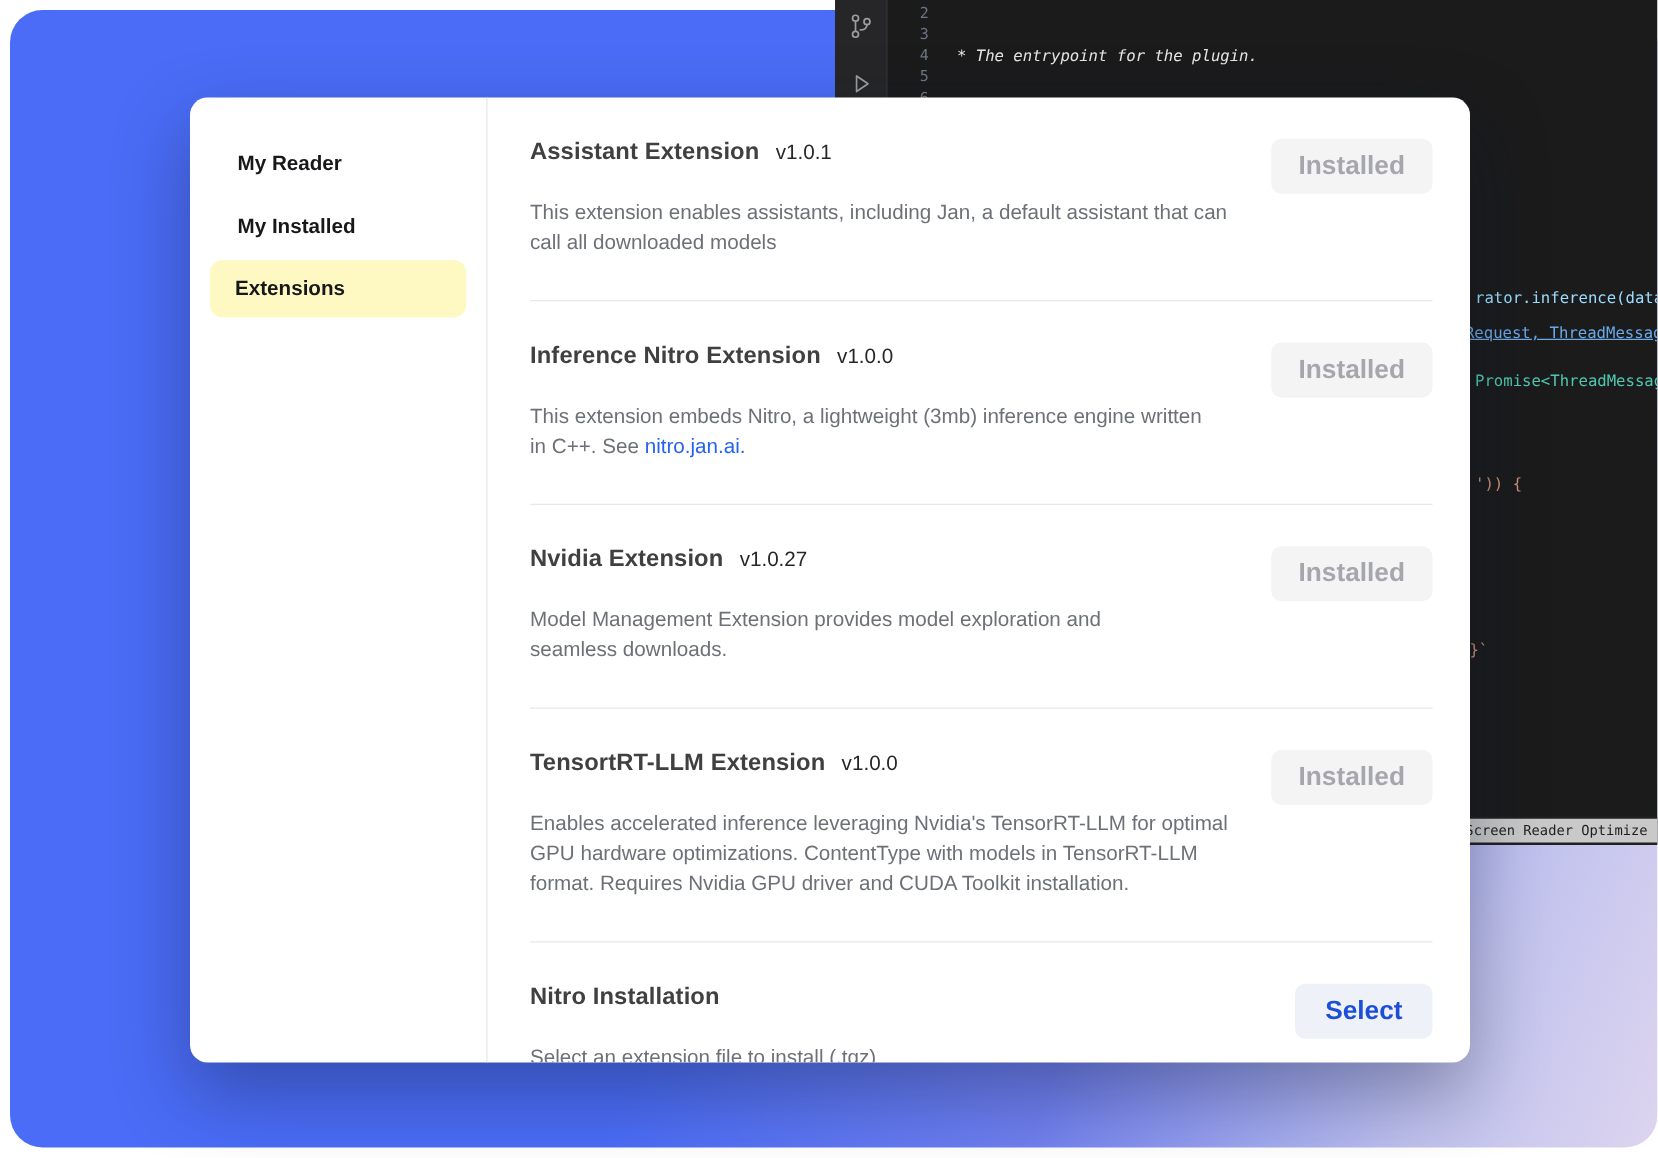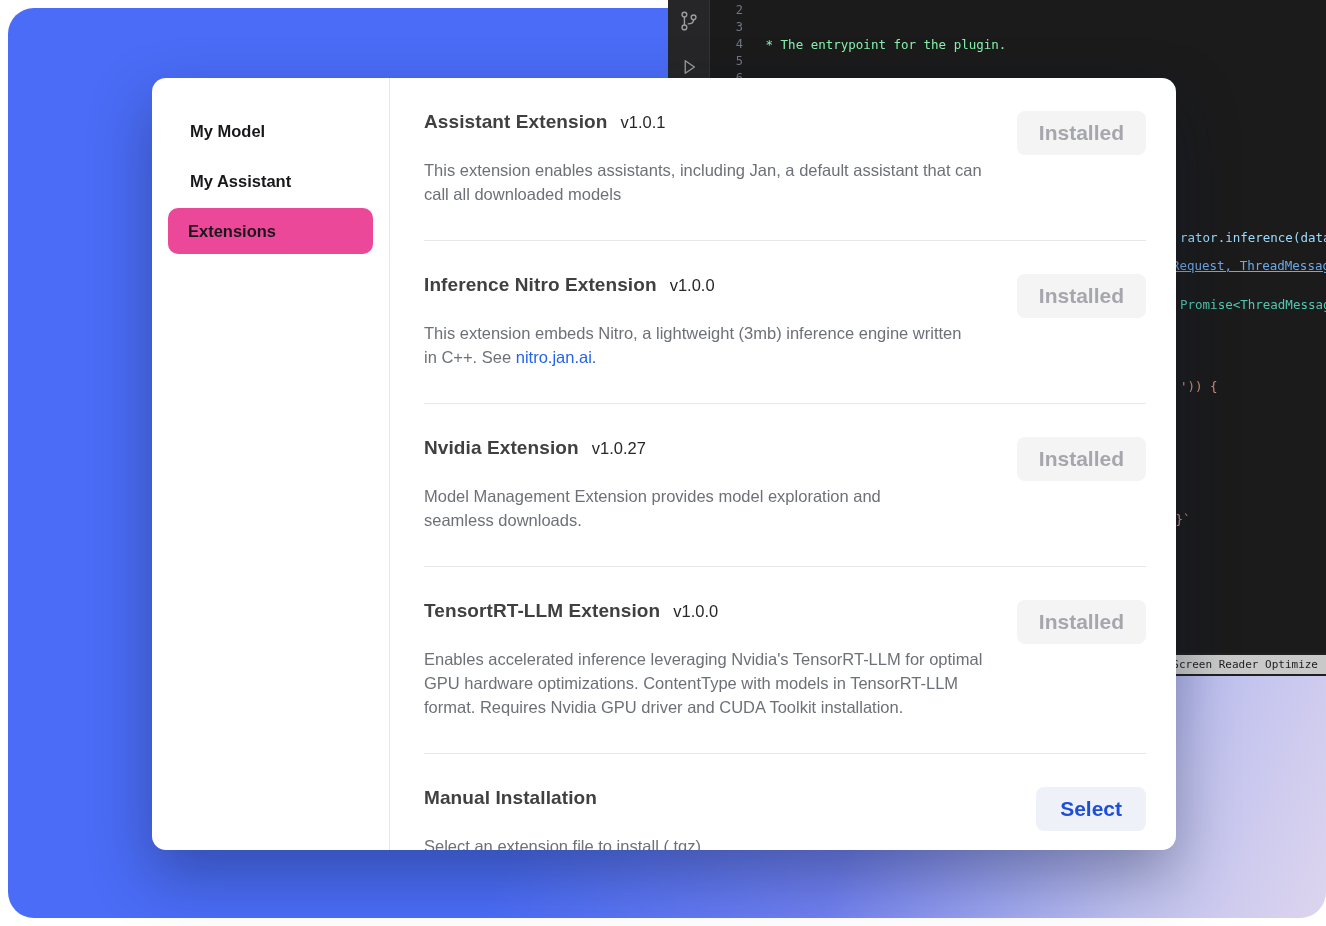--- a/index.html
+++ b/index.html
@@ -27,21 +27,21 @@
     position:absolute; left:0; top:0; width:42px; height:100%;
     background:#262628; border-right:1px solid #323234;
     display:flex; flex-direction:column; align-items:center; padding-top:10px; gap:22px;
   }
   .gutter {
     position:absolute; left:43px; top:2px; width:32px; text-align:right;
     color:#6e7681; font-size:12px; line-height:17px;
   }
   .code { position:absolute; left:90px; top:2px; line-height:17px; white-space:pre; }
   .code .ln { height:17px; }
-  .tok-comment { color:#86efac; }
+  .tok-comment { color:#e5e5e5;font-style:italic; }
   .tok-plain { color:#d4d4d4; }
   .tok-import { color:#6ca9e8; text-decoration:underline; }
   .frag { position:absolute; white-space:pre; }
   .frag-1 { left:512px; top:230px; color:#9cdcfe; }
   .frag-2 { left:512px; top:297px; color:#4ec9b0; }
   .frag-3 { left:512px; top:379px; color:#ce9178; }
   .frag-4 { left:500px; top:512px; color:#ce9178; }
   .editor-status {
     position:absolute; left:0; right:0; bottom:0; height:23px; background:#202021;
   }
@@ -62,21 +62,21 @@
   }
   .sidebar {
     width:238px; flex:0 0 238px; border-right:1px solid #e7e7e9;
     padding:30px 16px;
   }
   .side-item {
     height:46px; display:flex; align-items:center; padding:0 22px;
     border-radius:10px; font-size:16.5px; font-weight:700; color:#18181b;
     margin-bottom:4px; cursor:pointer;
   }
-  .side-item.active { background:#ec4899;padding-left:20px; }
+  .side-item.active { background:#fef9c3;padding-left:20px; }
 
   .content { flex:1; padding:0 30px 0 34px; overflow:hidden; }
   .ext-row { position:relative; padding:33px 0 34px; border-bottom:1px solid #e8e8ea; }
   .ext-row.last { border-bottom:none; }
   .row-head { display:flex; align-items:baseline; gap:13px; padding-right:140px; }
   .ext-title { font-size:19px; font-weight:700; color:#404040; letter-spacing:.1px; }
   .ext-version { font-size:16.5px; color:#27272a; }
   .ext-desc { margin:25px 0 0; font-size:16.5px; line-height:24px; color:#6d7177; }
   .w575 { max-width:575px; }
   .w545 { max-width:545px; }
@@ -138,24 +138,24 @@
   <div class="editor-status">
     <span class="status-left">go</span>
     <span class="status-chip">Screen Reader Optimize</span>
   </div>
 </div>
 
 <div class="modal">
 
   <aside class="sidebar">
     <div class="side-item">
-      <span>My Model</span>
+      <span>My Reader</span>
     </div>
     <div class="side-item">
-      <span>My Assistant</span>
+      <span>My Installed</span>
     </div>
     <div class="side-item active">
       <span>Extensions</span>
     </div>
   </aside>
 
   <main class="content">
 
     <section class="ext-row">
       <div class="row-head">
@@ -188,20 +188,20 @@
       <div class="row-head">
         <span class="ext-title">TensortRT-LLM Extension</span>
         <span class="ext-version">v1.0.0</span>
       </div>
       <p class="ext-desc w575">Enables accelerated inference leveraging Nvidia's TensorRT-LLM for optimal GPU hardware optimizations. ContentType with models in TensorRT-LLM format. Requires Nvidia GPU driver and CUDA Toolkit installation.</p>
       <button class="btn btn-installed">Installed</button>
     </section>
 
     <section class="ext-row last">
       <div class="row-head">
-        <span class="ext-title">Manual Installation</span>
+        <span class="ext-title">Nitro Installation</span>
       </div>
       <p class="ext-desc w575">Select an extension file to install (.tgz)</p>
       <button class="btn btn-select">Select</button>
     </section>
 
   </main>
 </div>
 
 </body></html>

